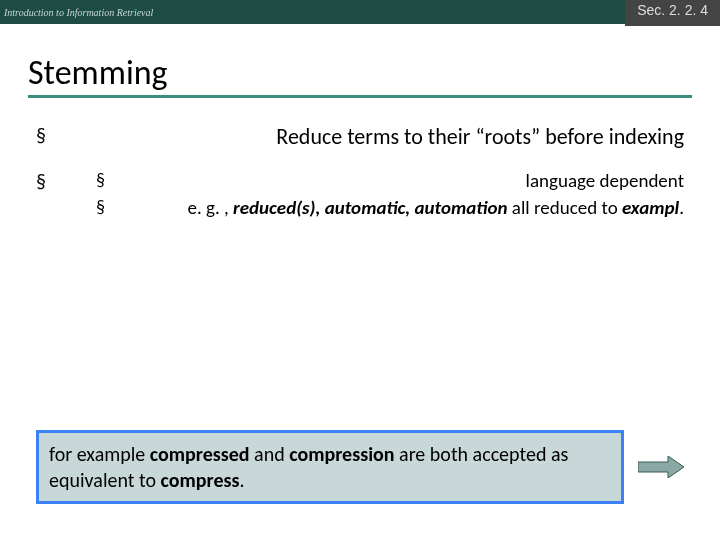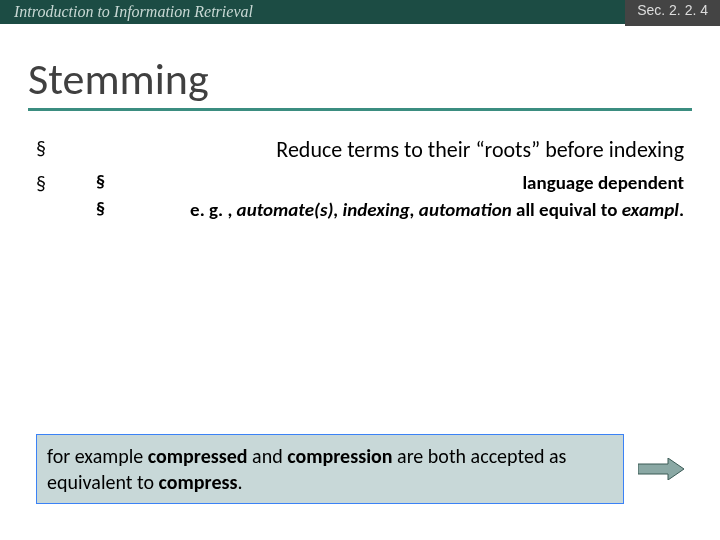--- a/index.html
+++ b/index.html
@@ -15,38 +15,38 @@
       height: 24px;
       display: flex;
       align-items: center;
       justify-content: space-between;
       padding: 0;
     }
     .header-left {
       color: #c8d8d4;
       font-style: italic;
       font-family: "Georgia", serif;
-      font-size: 16px;
-      padding-left: 14px;
+      font-size: 10px;
+      padding-left: 4px;
     }
     .header-right {
       background: #444444;
       color: #dddddd;
       font-size: 14px;
       font-family: Arial, sans-serif;
       height: 28px;
       line-height: 24px;
       padding: 0 12px;
     }
     .title-area {
       padding: 28px 28px 4px 28px;
     }
     .title {
-      font-size: 44px;
-      color: #404040;
+      font-size: 34px;
+      color: #000000;
       font-weight: 400;
     }
     .title-underline {
       height: 3px;
       background: #3b8d80;
       margin-top: 2px;
       width: 100%;
     }
     .content {
       padding: 20px 36px 0 36px;
@@ -62,23 +62,22 @@
       margin-bottom: 2px;
     }
     .lvl1 > li::before {
       content: "§";
       position: absolute;
       left: 0;
       top: 0;
       font-size: 20px;
     }
     .lvl2 {
-      margin-top: 5px;
+      margin-top: 16px;
       padding-left: 36px;
-      font-weight: bold;
     }
     .lvl2 > li {
       font-size: 19px;
       line-height: 1.35;
       padding-left: 22px;
       position: relative;
       margin-bottom: 2px;
     }
     .lvl2 > li::before {
       content: "§";
@@ -91,21 +90,21 @@
       display: flex;
       align-items: center;
       gap: 14px;
       position: absolute;
       bottom: 36px;
       left: 36px;
       right: 36px;
     }
     .example-box {
       background: #c8d8d8;
-      border: 1px solid #3b82f6;
+      border: 3px solid #3b82f6;
       padding: 8px 10px;
       font-size: 20px;
       line-height: 1.3;
       flex: 1;
     }
     .arrow {
       flex: 0 0 auto;
     }
     .arrow svg { display: block; }
   </style>
@@ -122,21 +121,21 @@
   <div class="title-underline"></div>
 </div>
 
 <div class="content">
   <ul class="lvl1">
     <li>Reduce terms to their “roots” before indexing</li>
     <li>
       <ul class="lvl2">
         <li>language dependent</li>
         <li>
-          <span>e. g. , </span><i><b>automate(s), indexing, automation</b></i><span> all equival to </span><i><b>exampl</b></i><span>.</span>
+          <span>e. g. , </span><i><b>reduced(s), automatic, automation</b></i><span> all reduced to </span><i><b>exampl</b></i><span>.</span>
         </li>
       </ul>
     </li>
   </ul>
 </div>
 
 <div class="example-wrap">
   <div class="example-box">
     <span>for example </span><b>compressed</b><span> and </span><b>compression</b><span> are both accepted as equivalent to </span><b>compress</b><span>.</span>
   </div>

